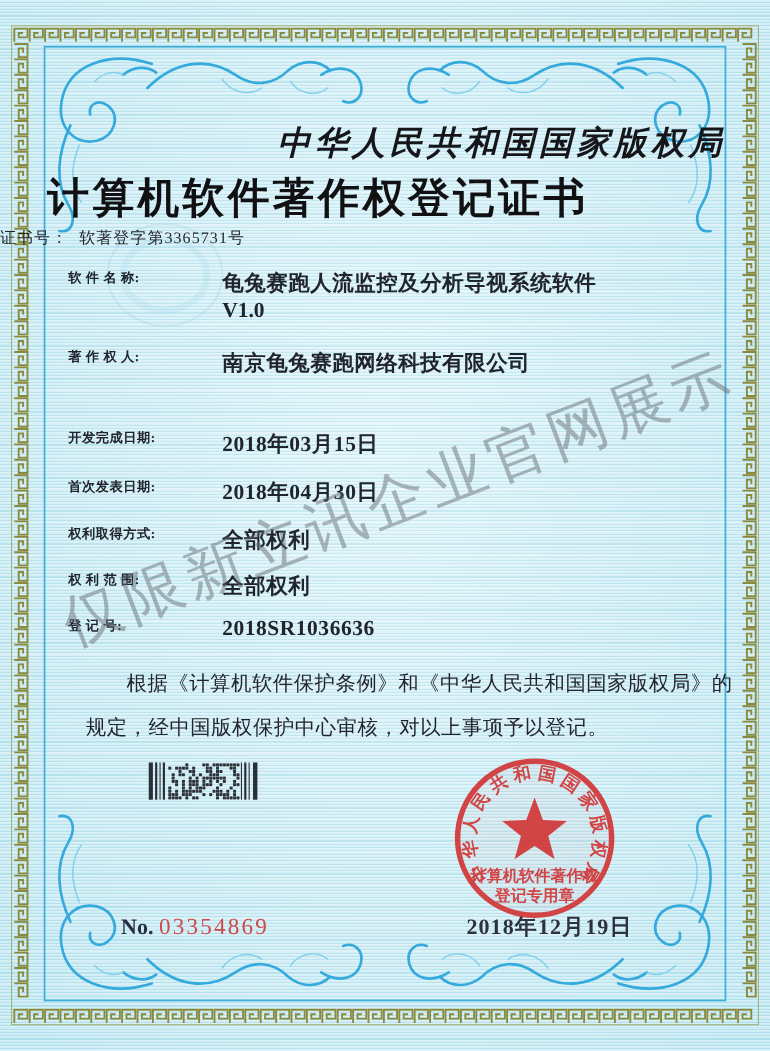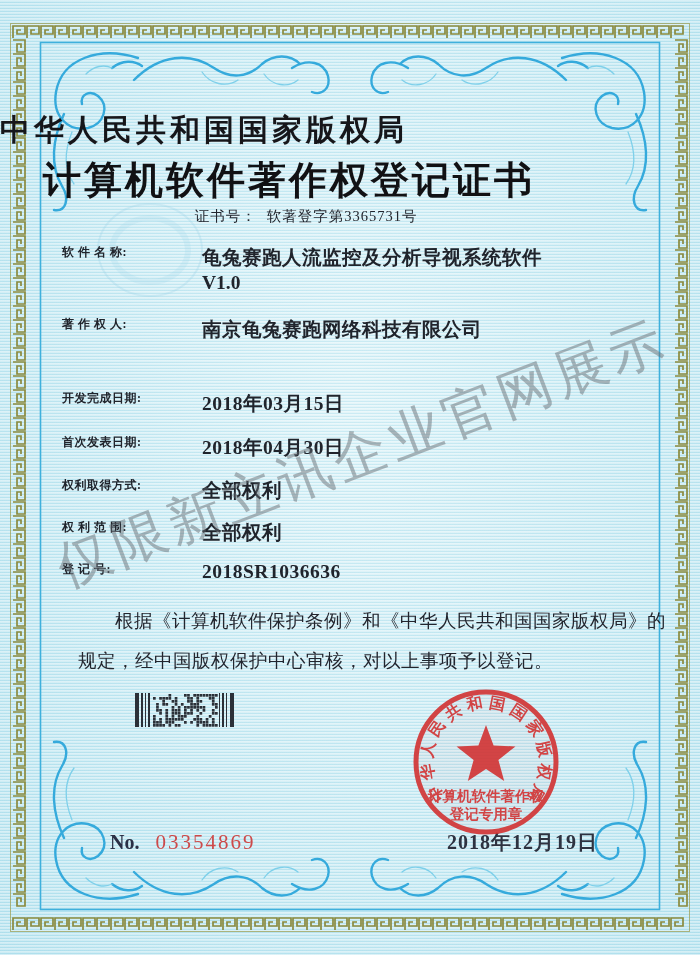--- a/index.html
+++ b/index.html
@@ -8,46 +8,46 @@
     position:relative;width:700px;height:955px;overflow:hidden;
     background-color:#c7ebf4;
     background-image:
       radial-gradient(ellipse at 50% 42%, rgba(255,255,255,0.30), rgba(130,200,222,0.14)),
       repeating-linear-gradient(0deg, rgba(255,255,255,0.50) 0 1px, rgba(120,198,220,0.22) 1px 2px, rgba(255,255,255,0.30) 2px 3px);
   }
   .abs{position:absolute;}
   svg{display:block;}
   #decor,#seal-svg{position:absolute;left:0;top:0;pointer-events:none;}
   .authority{
-    left:0;top:110px;width:660px;text-align:left;
-    font-size:30px;font-weight:bold;letter-spacing:4px;color:#16161a;
+    left:0;top:110px;width:660px;text-align:right;
+    font-size:30px;font-weight:bold;letter-spacing:4px;color:#16161a;font-style:italic;
   }
   .cert-title{
     left:0;top:155px;width:578px;text-align:center;
     font-size:38px;font-weight:bold;letter-spacing:3px;color:#111114;
   }
   .certno{
-    left:0;top:207px;width:612px;text-align:center;
+    left:0;top:207px;width:612px;text-align:left;
     font-size:14.5px;color:#23262e;letter-spacing:1px;
   }
   .certno .lbl{margin-right:10px;}
   .row{left:62px;display:flex;align-items:flex-start;color:#20242c;}
   .row .lbl{width:140px;flex:0 0 140px;font-size:12px;font-weight:bold;letter-spacing:0.5px;}
   .row .val{font-size:19.5px;font-weight:600;letter-spacing:0.5px;text-align:right;}
   .val2{left:202px;font-size:19.5px;font-weight:700;color:#20242c;}
   .stmt{font-size:18.5px;color:#22252e;letter-spacing:0.5px;font-weight:500;}
   .watermark{
     left:38px;top:418px;width:645px;text-align:center;white-space:nowrap;
     font-size:54px;letter-spacing:5px;color:rgba(100,106,112,0.48);
     transform:rotate(-21deg);transform-origin:50% 50%;font-weight:500;
   }
   .seal-date{
-    left:424px;top:829px;font-size:20px;color:#2e3240;letter-spacing:1px;font-weight:600;margin-left:23px;
+    left:424px;top:829px;font-size:20px;color:#2e3240;letter-spacing:1px;font-weight:600;
   }
-  .serial{left:110px;top:830px;display:flex;align-items:baseline;gap:16px;}
+  .serial{left:110px;top:830px;display:flex;align-items:baseline;gap:5px;}
   .serial .no{font-size:20px;color:#2a2f45;font-weight:600;}
   .serial .num{font-size:21px;color:#cd4a4a;letter-spacing:2px;font-weight:500;}
 </style>
 </head>
 <body>
 
 <div class="page">
 
   <svg id="decor" width="700" height="955" viewBox="0 0 700 955">
     <rect x="10.5" y="23.5" width="679" height="908" fill="none" stroke="#9a9a4a" stroke-width="1" opacity="0.7"></rect>

